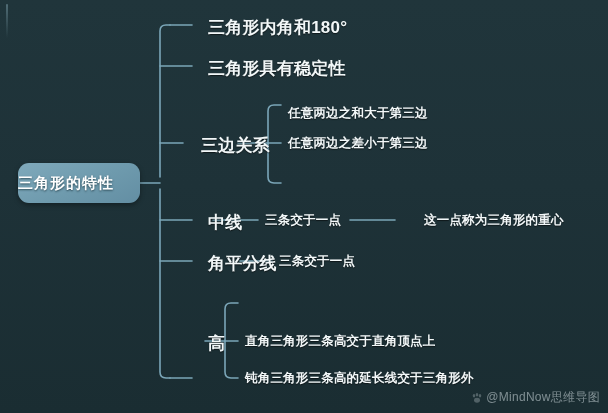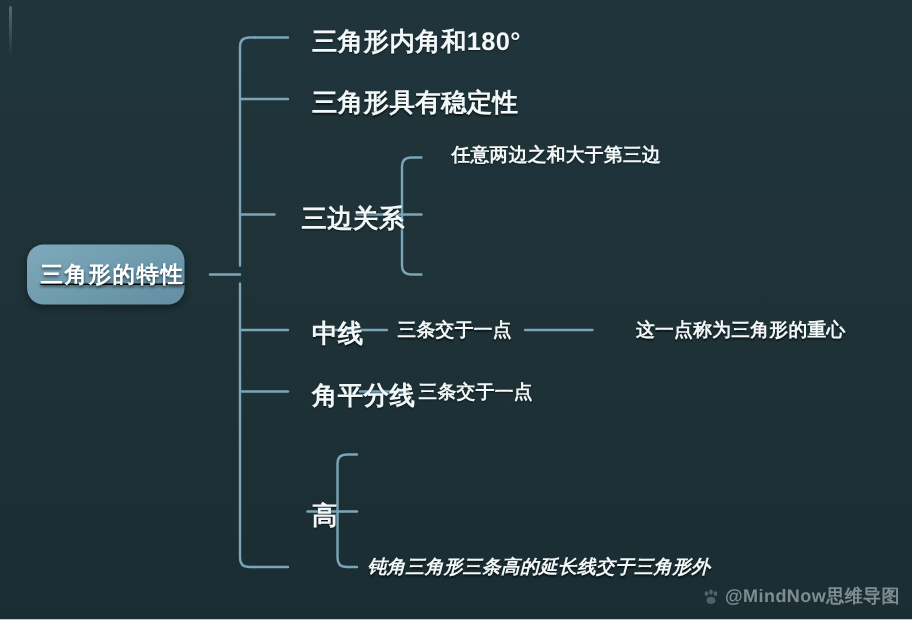--- a/index.html
+++ b/index.html
@@ -37,47 +37,46 @@
     line-height: 1;
   }
   .lvl1 { font-size: 17px; margin-left: 16px; }
   .lvl2 { font-size: 12.5px; }
   .lvl3 { font-size: 12.5px; }
 
   #root-node {
     position: absolute;
     left: 18px;
     top: 163px;
-    width: 105px;
+    width: 122px;
     height: 40px;
     border-radius: 11px;
     background: linear-gradient(155deg, #7fa9bb 0%, #6e9aad 55%, #638ea3 100%);
     box-shadow: 0 2px 5px rgba(0,0,0,0.35);
     display: flex;
     align-items: center;
-    justify-content: flex-end;
-    text-decoration: underline;
+    justify-content: flex-start;
   }
   #root-label {
     color: #ffffff;
     font-size: 15px;
     font-weight: bold;
     letter-spacing: 1px;
     text-shadow: 0 1px 2px rgba(20,45,55,0.75);
   }
   #watermark {
     position: absolute;
     right: 8px;
     bottom: 7px;
     display: flex;
     align-items: center;
     gap: 3px;
     color: rgba(225,236,239,0.50);
     font-size: 12px;
-    font-weight: bold;
+    font-weight: normal;
     letter-spacing: 0.3px;
   }
   #watermark .paw {
     display: inline-block;
     width: 12px;
     height: 12px;
     opacity: 0.55;
   }
   #edge-artifact {
     position: absolute;
@@ -129,39 +128,41 @@
   <div id="root-node">
     <span id="root-label">三角形的特性</span>
   </div>
 
   <div class="node lvl1" style="left:192px; top:19px;">三角形内角和180°</div>
 
   <div class="node lvl1" style="left:192px; top:60px;">三角形具有稳定性</div>
 
   <div class="node lvl1" style="left:185px; top:137px;">三边关系</div>
 
-  <div class="node lvl2" style="left:288px; top:97px;margin-left:13px;">任意两边之和大于第三边</div>
+  <div class="node lvl2" style="left:288px; top:107px;">任意两边之和大于第三边</div>
 
+  <div class="node lvl2" style="left:288px; top:137px;">任意两边之差小于第三边</div>
 
 
   <div class="node lvl1" style="left:192px; top:214px;">中线</div>
 
   <div class="node lvl2" style="left:265px; top:214px;">三条交于一点</div>
 
   <div class="node lvl3" style="left:402px; top:214px;margin-left:22px;">这一点称为三角形的重心</div>
 
   <div class="node lvl1" style="left:192px; top:255px;">角平分线</div>
 
   <div class="node lvl2" style="left:279px; top:255px;">三条交于一点</div>
 
   <div class="node lvl1" style="left:192px; top:335px;">高</div>
 
 
+  <div class="node lvl2" style="left:245px; top:335px;">直角三角形三条高交于直角顶点上</div>
 
-  <div class="node lvl2" style="left:245px; top:372px;font-style:italic;">钝角三角形三条高的延长线交于三角形外</div>
+  <div class="node lvl2" style="left:245px; top:372px;">钝角三角形三条高的延长线交于三角形外</div>
 
   <div id="watermark">
     <span class="paw">
       <svg viewBox="0 0 16 16" width="12" height="12" xmlns="http://www.w3.org/2000/svg">
         <g fill="rgba(225,236,239,0.5)">
           <ellipse cx="4" cy="5" rx="1.7" ry="2.2"></ellipse>
           <ellipse cx="8" cy="3.6" rx="1.7" ry="2.3"></ellipse>
           <ellipse cx="12" cy="5" rx="1.7" ry="2.2"></ellipse>
           <ellipse cx="8" cy="11" rx="4" ry="3.3"></ellipse>
         </g>

